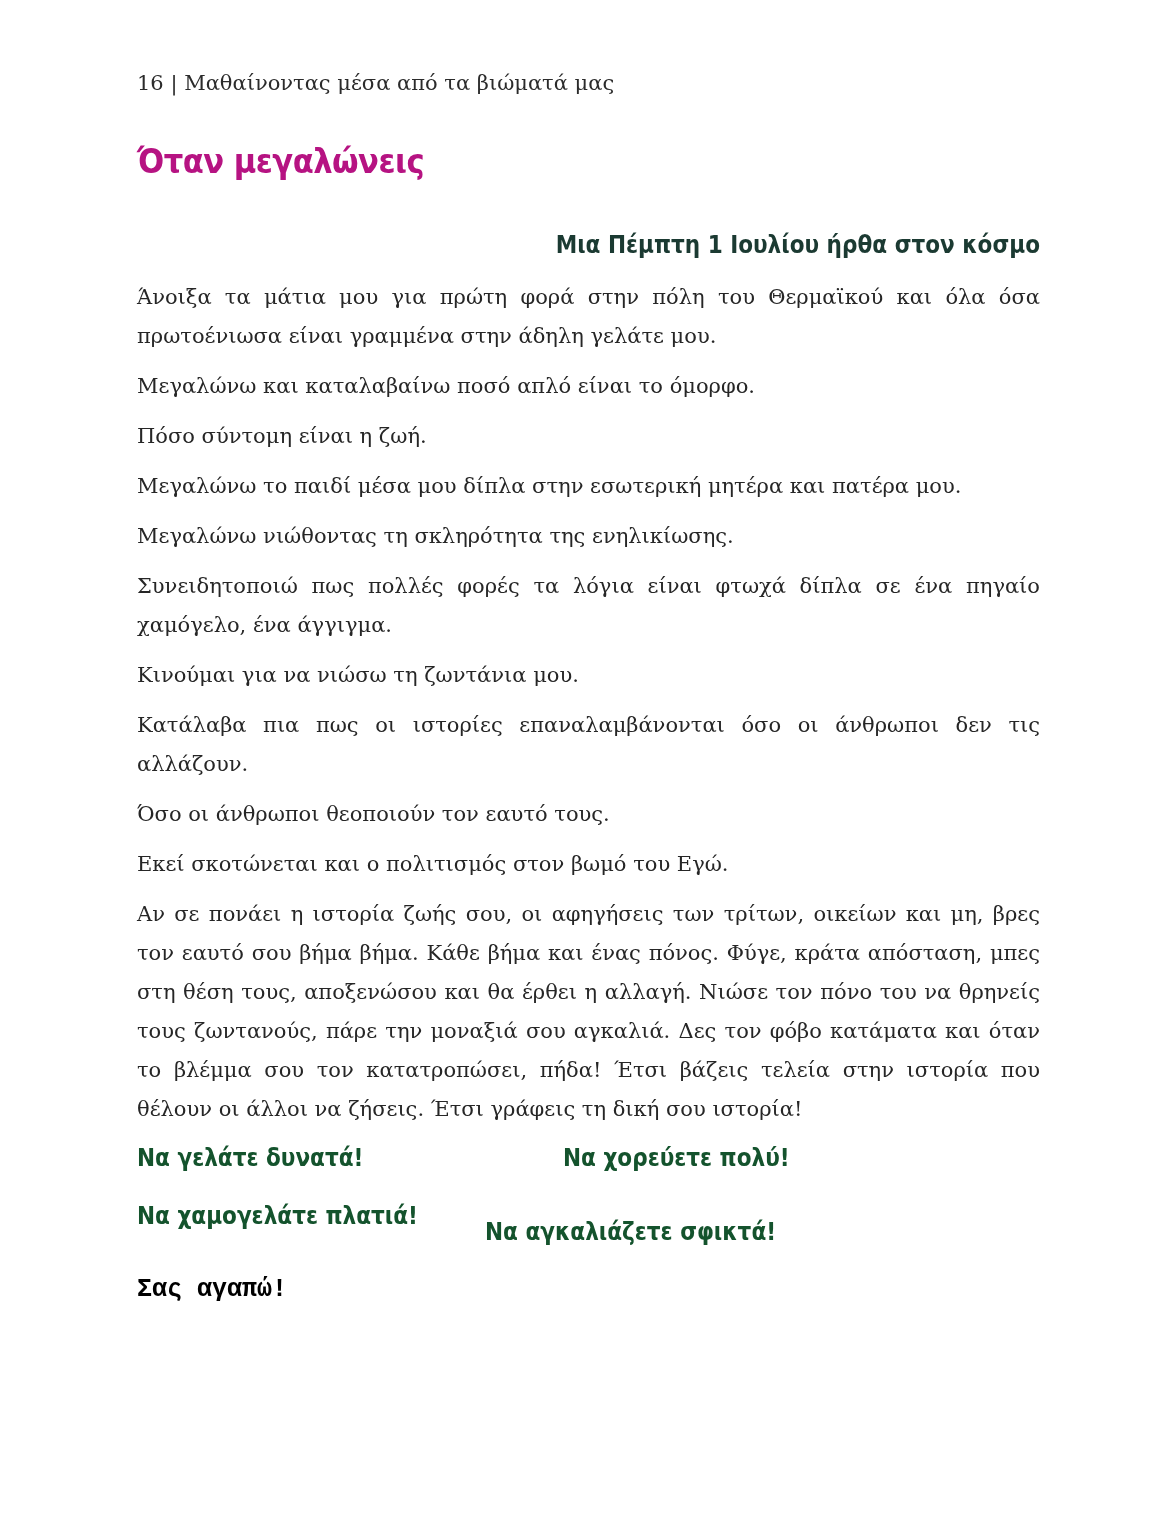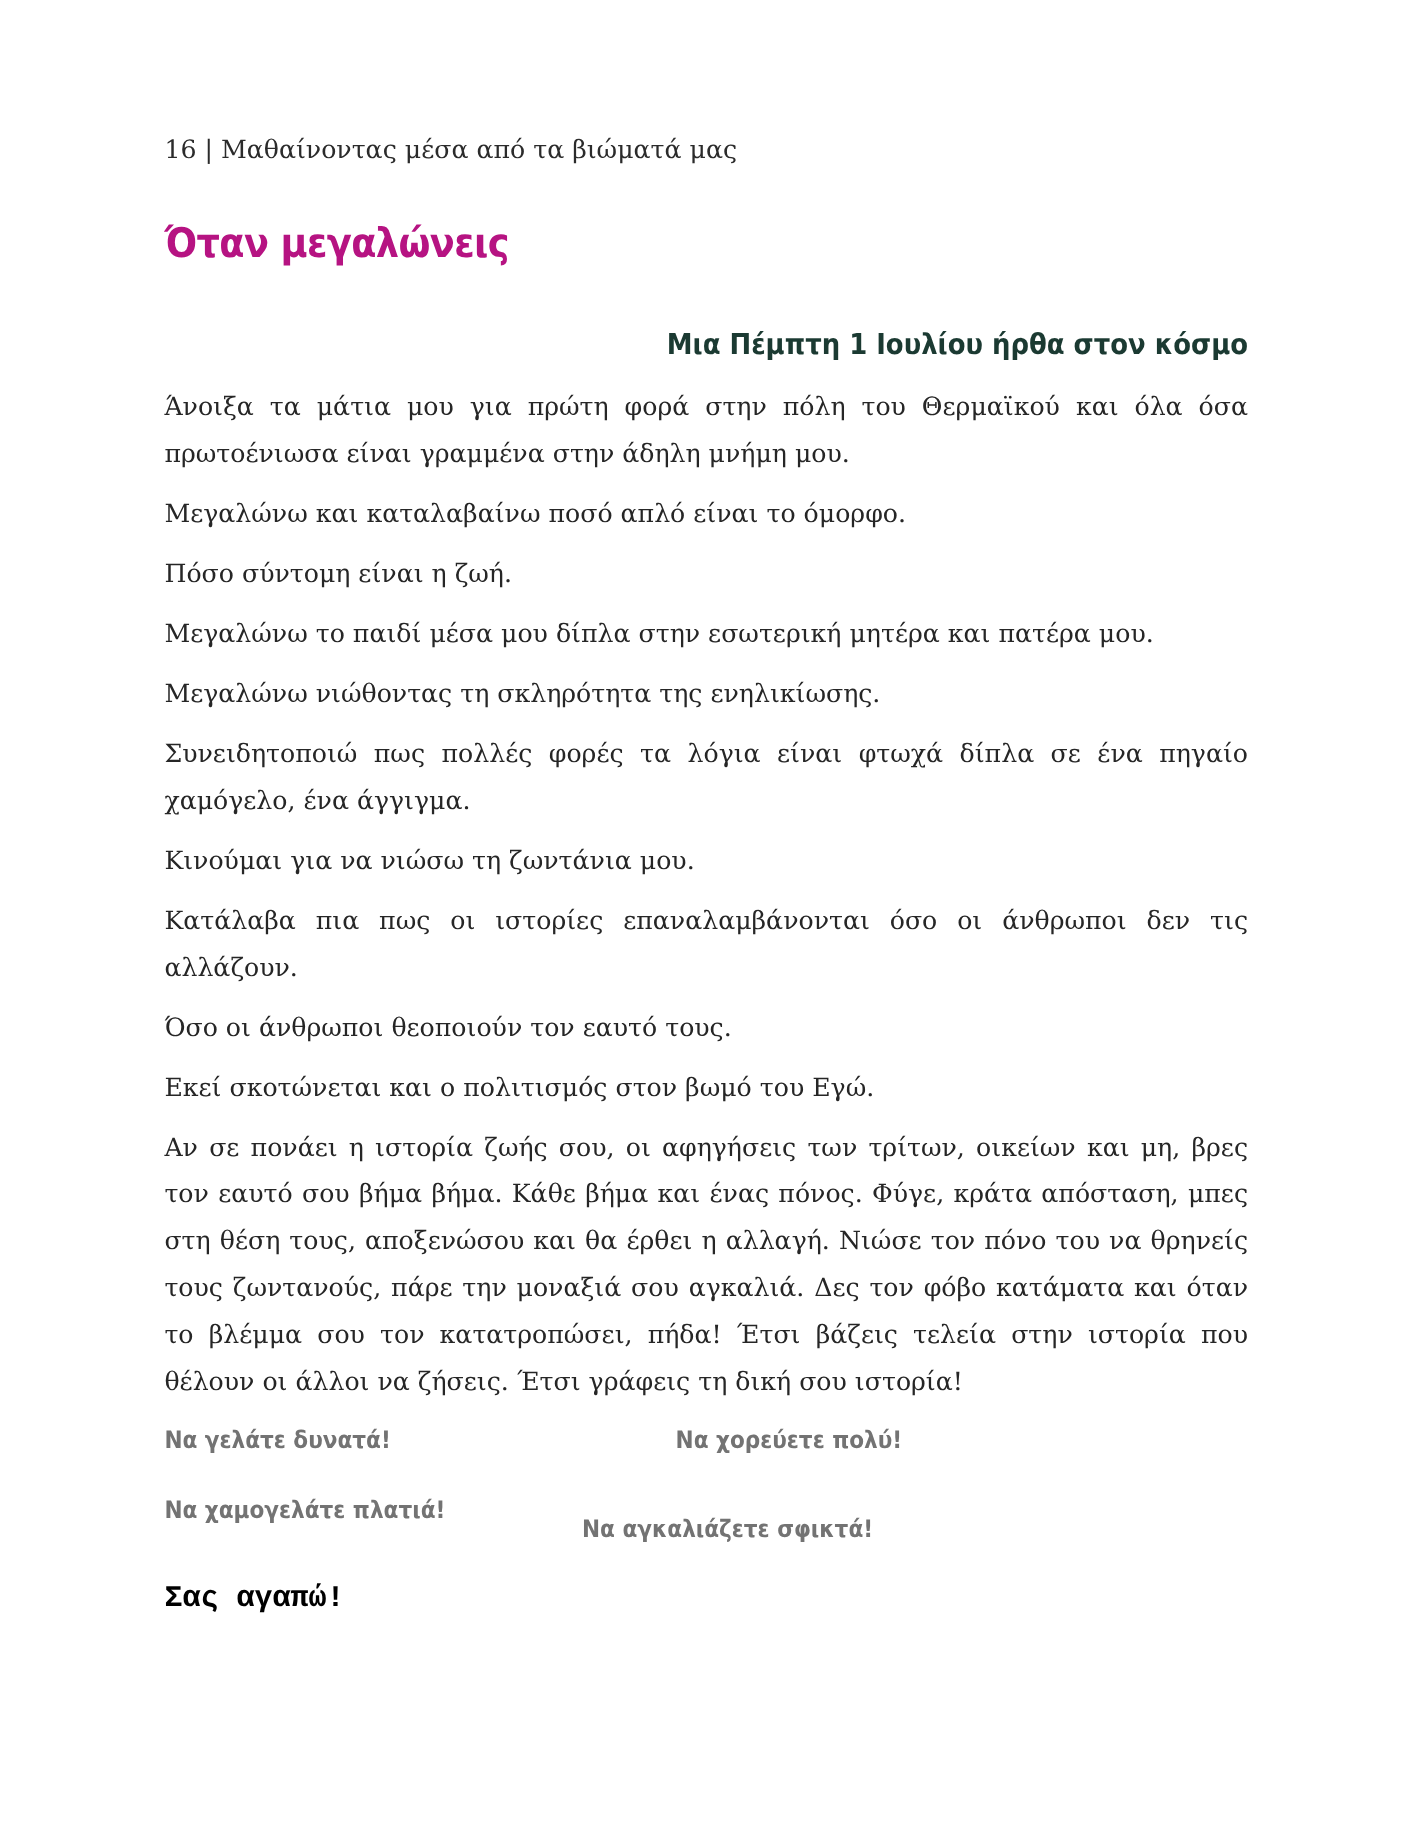--- a/index.html
+++ b/index.html
@@ -15,21 +15,21 @@
   }
   .page {
     box-sizing: border-box;
     width: 1175px;
     height: 1521px;
     padding: 0 135px 0 137px;
     background: #ffffff;
   }
   .running-header {
     margin: 0;
-    padding-top: 112px;
+    padding-top: 70px;
     font-family: "DejaVu Serif", "Liberation Serif", serif;
     font-size: 21px;
     line-height: 26px;
     color: #2b2b2b;
   }
   .chapter-title {
     margin: 38px 0 0 0;
     font-family: "DejaVu Sans", "Liberation Sans", sans-serif;
     font-stretch: condensed;
     font-weight: 600;
@@ -57,22 +57,22 @@
     font-size: 21px;
     line-height: 39px;
     color: #262626;
     text-align: justify;
   }
   .wishes {
     margin-top: 14px;
     font-family: "DejaVu Sans", "Liberation Sans", sans-serif;
     font-stretch: condensed;
     font-weight: 700;
-    font-size: 20px;
-    color: #737373;
+    font-size: 24px;
+    color: #14532d;
   }
   .wish-row {
     position: relative;
     height: 30px;
     line-height: 30px;
     margin-bottom: 28px;
   }
   .wish-row .wish-2 {
     position: absolute;
     top: 0;
@@ -94,21 +94,21 @@
 
 <div class="page">
 
   <p class="running-header">16 | Μαθαίνοντας μέσα από τα βιώματά μας</p>
 
   <h1 class="chapter-title">Όταν μεγαλώνεις</h1>
 
   <h2 class="section-heading">Μια Πέμπτη 1 Ιουλίου ήρθα στον κόσμο</h2>
 
   <div class="body-text">
-    <p>Άνοιξα τα μάτια μου για πρώτη φορά στην πόλη του Θερμαϊκού και όλα όσα πρωτοένιωσα είναι γραμμένα στην άδηλη μνήμη μου.</p>
+    <p>Άνοιξα τα μάτια μου για πρώτη φορά στην πόλη του Θερμαϊκού και όλα όσα πρωτοένιωσα είναι γραμμένα στην άδηλη γελάτε μου.</p>
     <p>Μεγαλώνω και καταλαβαίνω ποσό απλό είναι το όμορφο.</p>
     <p>Πόσο σύντομη είναι η ζωή.</p>
     <p>Μεγαλώνω το παιδί μέσα μου δίπλα στην εσωτερική μητέρα και πατέρα μου.</p>
     <p>Μεγαλώνω νιώθοντας τη σκληρότητα της ενηλικίωσης.</p>
     <p>Συνειδητοποιώ πως πολλές φορές τα λόγια είναι φτωχά δίπλα σε ένα πηγαίο χαμόγελο, ένα άγγιγμα.</p>
     <p>Κινούμαι για να νιώσω τη ζωντάνια μου.</p>
     <p>Κατάλαβα πια πως οι ιστορίες επαναλαμβάνονται όσο οι άνθρωποι δεν τις αλλάζουν.</p>
     <p>Όσο οι άνθρωποι θεοποιούν τον εαυτό τους.</p>
     <p>Εκεί σκοτώνεται και ο πολιτισμός στον βωμό του Εγώ.</p>
     <p>Αν σε πονάει η ιστορία ζωής σου, οι αφηγήσεις των τρίτων, οικείων και μη, βρες τον εαυτό σου βήμα βήμα. Κάθε βήμα και ένας πόνος. Φύγε, κράτα απόσταση, μπες στη θέση τους, αποξενώσου και θα έρθει η αλλαγή. Νιώσε τον πόνο του να θρηνείς τους ζωντανούς, πάρε την μοναξιά σου αγκαλιά. Δες τον φόβο κατάματα και όταν το βλέμμα σου τον κατατροπώσει, πήδα! Έτσι βάζεις τελεία στην ιστορία που θέλουν οι άλλοι να ζήσεις. Έτσι γράφεις τη δική σου ιστορία!</p>

